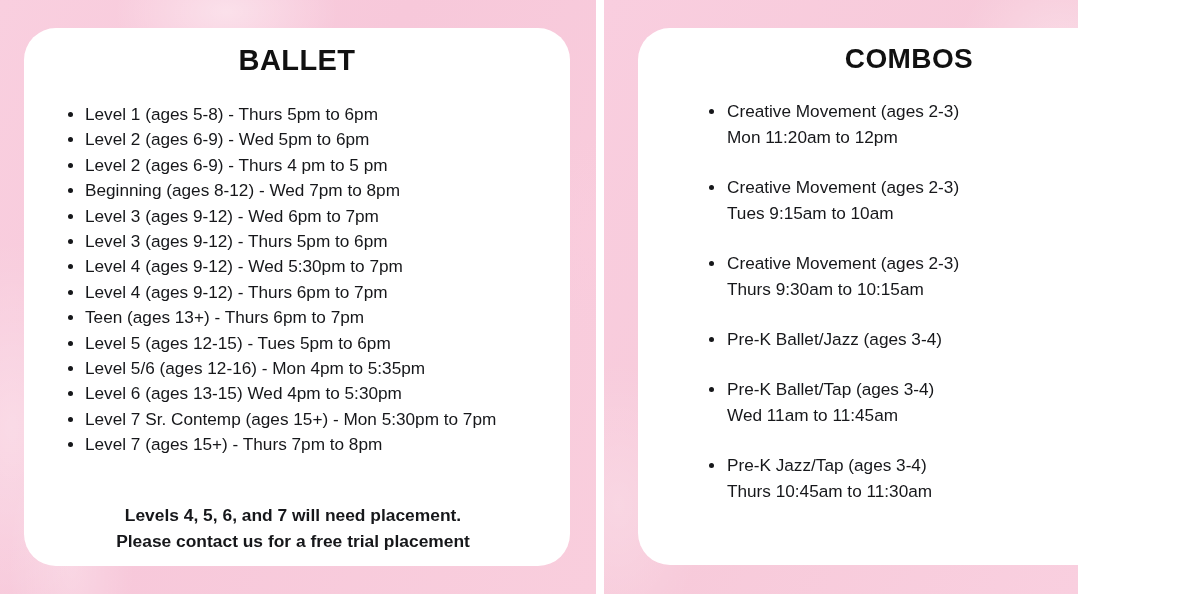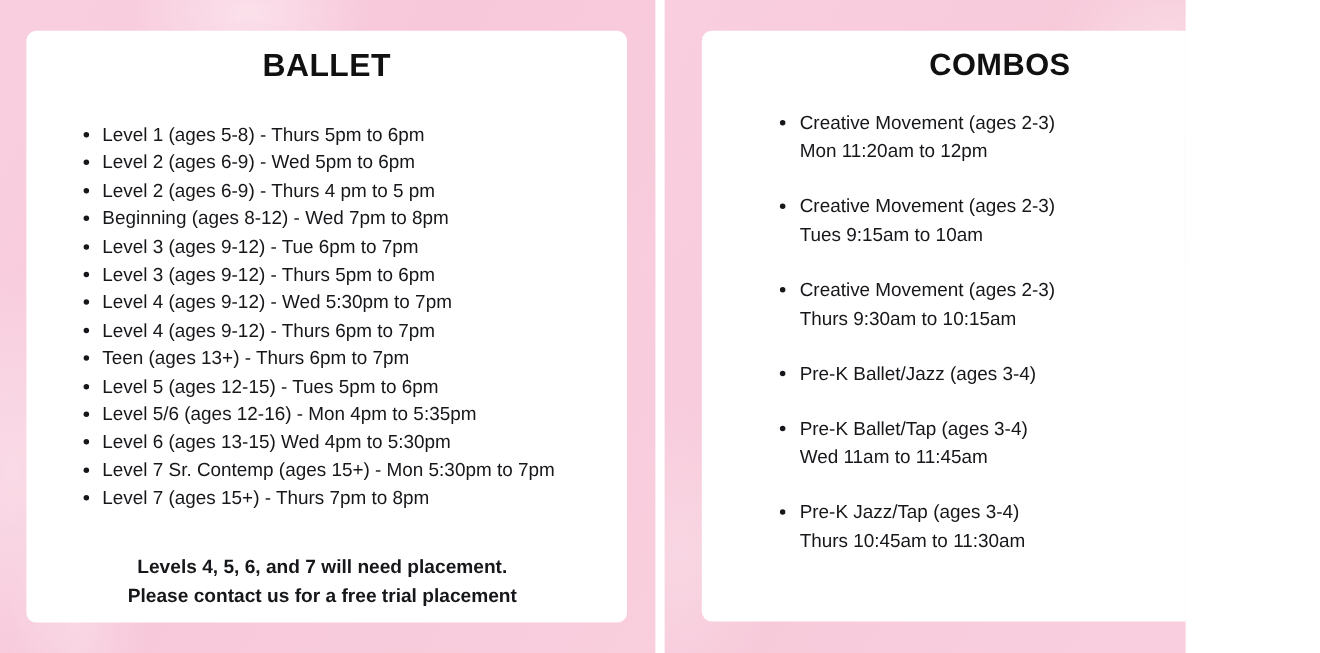--- a/index.html
+++ b/index.html
@@ -48,21 +48,21 @@
   .panel-right .panel-bg {
     background:
       radial-gradient(ellipse 140px 120px at 96% 8%, rgba(255,255,255,0.30), rgba(255,255,255,0) 72%),
       radial-gradient(ellipse 120px 200px at 3% 85%, rgba(255,255,255,0.22), rgba(255,255,255,0) 72%),
       linear-gradient(122deg, #f9cedf 0%, #f7cada 50%, #f9cfdf 100%);
   }
 
   .card {
     position: absolute;
     background: #ffffff;
-    border-radius: 9px;
+    border-radius: 32px;
   }
   .card-ballet {
     left: 24px;  top: 28px;
     width: 546px; height: 538px;
   }
   .card-combos {
     left: 34px;  top: 28px;
     width: 542px; height: 537px;
   }
 
@@ -79,21 +79,21 @@
   }
   .title-combos {
     font-size: 28px;
     line-height: 28px;
     margin-top: 17px;
   }
 
   
   .ballet-list {
     list-style: none;
-    margin: 12px;
+    margin: 4px;
     padding: 0;
     position: absolute;
     left: 33px;
     top: 70px;
     width: 500px;
   }
   .ballet-list li {
     position: relative;
     font-size: 17.2px;
     line-height: 25.4px;
@@ -165,21 +165,21 @@
     <div class="panel-bg"></div>
 
     <div class="card card-ballet">
       <h1 class="card-title title-ballet">BALLET</h1>
 
       <ul class="ballet-list">
         <li><span class="bullet"></span><span>Level 1 (ages 5-8) - Thurs 5pm to 6pm</span></li>
         <li><span class="bullet"></span><span>Level 2 (ages 6-9) - Wed 5pm to 6pm</span></li>
         <li><span class="bullet"></span><span>Level 2 (ages 6-9) - Thurs 4 pm to 5 pm</span></li>
         <li><span class="bullet"></span><span>Beginning (ages 8-12) - Wed 7pm to 8pm</span></li>
-        <li><span class="bullet"></span><span>Level 3 (ages 9-12) - Tue 6pm to 7pm</span></li>
+        <li><span class="bullet"></span><span>Level 3 (ages 9-12) - Wed 6pm to 7pm</span></li>
         <li><span class="bullet"></span><span>Level 3 (ages 9-12) - Thurs 5pm to 6pm</span></li>
         <li><span class="bullet"></span><span>Level 4 (ages 9-12) - Wed 5:30pm to 7pm</span></li>
         <li><span class="bullet"></span><span>Level 4 (ages 9-12) - Thurs 6pm to 7pm</span></li>
         <li><span class="bullet"></span><span>Teen (ages 13+) - Thurs 6pm to 7pm</span></li>
         <li><span class="bullet"></span><span>Level 5 (ages 12-15) - Tues 5pm to 6pm</span></li>
         <li><span class="bullet"></span><span>Level 5/6 (ages 12-16) - Mon 4pm to 5:35pm</span></li>
         <li><span class="bullet"></span><span>Level 6 (ages 13-15) Wed 4pm to 5:30pm</span></li>
         <li><span class="bullet"></span><span>Level 7 Sr. Contemp (ages 15+) - Mon 5:30pm to 7pm</span></li>
         <li><span class="bullet"></span><span>Level 7 (ages 15+) - Thurs 7pm to 8pm</span></li>
       </ul>

